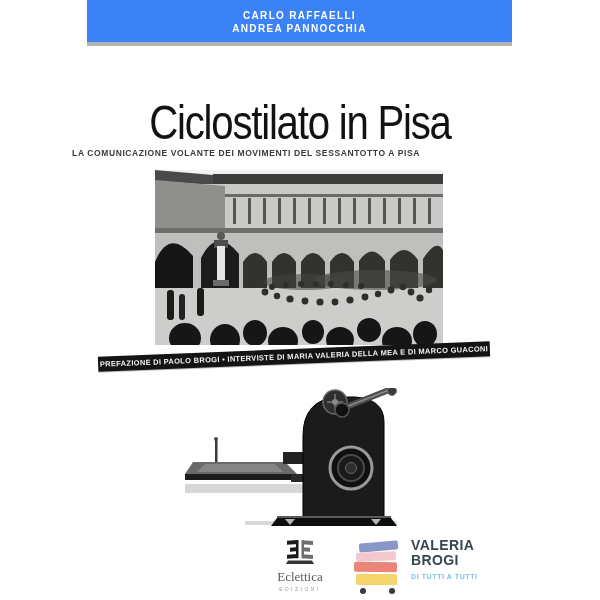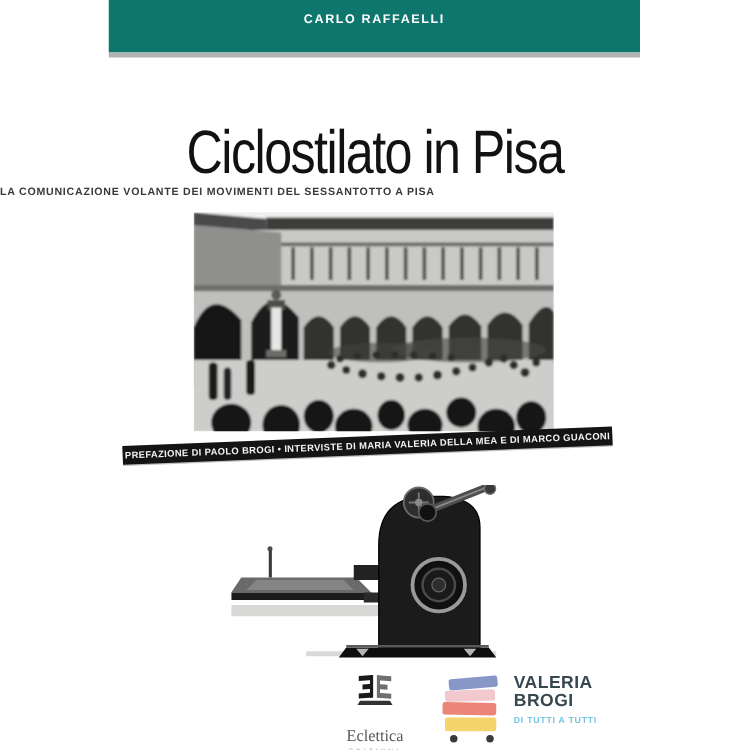--- a/index.html
+++ b/index.html
@@ -1,61 +1,62 @@
 <!DOCTYPE html>
 <html><head>
 <meta charset="utf-8">
 <style>
   html,body{margin:0;padding:0;background:#fff;}
   .page{position:relative;width:600px;height:600px;background:#ffffff;overflow:hidden;
         font-family:"Liberation Sans",sans-serif;}
 
   
-  .header-bar{position:absolute;left:87px;top:0;width:425px;height:42px;background:#0f766e;
+  .header-bar{position:absolute;left:87px;top:0;width:425px;height:42px;background:#3b82f6;
               color:#ffffff;text-align:center;box-sizing:border-box;padding-top:9px;}
   .author{font-size:10px;font-weight:bold;letter-spacing:1.3px;line-height:13px;}
   .header-strip{position:absolute;left:87px;top:42px;width:425px;height:4px;background:#b3b3b3;}
 
   
   .title{position:absolute;left:0;top:94px;width:600px;text-align:center;color:#121212;
          font-size:49px;letter-spacing:-1.5px;transform:scaleX(.82);white-space:nowrap;}
-  .subtitle{position:absolute;left:0;top:148px;width:492px;text-align:left;color:#3a3a3a;
+  .subtitle{position:absolute;left:0;top:148px;width:492px;text-align:center;color:#3a3a3a;
             font-size:8.5px;font-weight:bold;letter-spacing:.6px;white-space:nowrap;}
 
   
   .photo{position:absolute;left:155px;top:170px;width:288px;height:175px;}
 
   
   .banner{position:absolute;left:98px;top:349px;width:392px;height:15px;background:#141414;
           color:#f2f2f2;font-size:7.5px;font-weight:bold;letter-spacing:.3px;text-align:center;
           line-height:15px;transform:rotate(-2.3deg);white-space:nowrap;
           box-shadow:0 1px 0 rgba(0,0,0,.25);}
 
   
   .machine{position:absolute;left:185px;top:388px;width:220px;height:140px;}
 
   
   .eclettica{position:absolute;left:258px;top:537px;width:84px;text-align:center;}
-  .pub-name{font-family:"Liberation Serif",serif;font-size:13px;color:#5a5a5a;margin-top:11px;}
+  .pub-name{font-family:"Liberation Serif",serif;font-size:13px;color:#5a5a5a;margin-top:0;}
   .pub-imprint{font-size:5px;letter-spacing:2.5px;color:#9b9b9b;margin-top:1px;}
 
   
   .vendiamo{position:absolute;left:352px;top:537px;width:132px;height:62px;display:flex;align-items:flex-start;}
   .cart{flex:0 0 auto;}
   .vendor-text{margin-left:7px;padding-top:1px;}
   .vendor-name{font-size:14px;font-weight:bold;color:#36474f;line-height:15px;letter-spacing:.4px;}
   .vendor-tagline{font-size:7px;font-weight:bold;color:#79c4e2;margin-top:5px;letter-spacing:.6px;white-space:nowrap;}
 </style>
 </head>
 <body>
 
 <div class="page">
 
   <div class="header-bar">
     <div class="author">CARLO RAFFAELLI</div>
+    <div class="author">ANDREA PANNOCCHIA</div>
   </div>
   <div class="header-strip"></div>
 
   <div class="title">Ciclostilato in Pisa</div>
   <div class="subtitle">LA COMUNICAZIONE VOLANTE DEI MOVIMENTI DEL SESSANTOTTO A PISA</div>
 
   <div class="photo">
     <svg width="288" height="175" viewBox="0 0 288 175" xmlns="http://www.w3.org/2000/svg">
       <defs>
         <filter id="soft">

